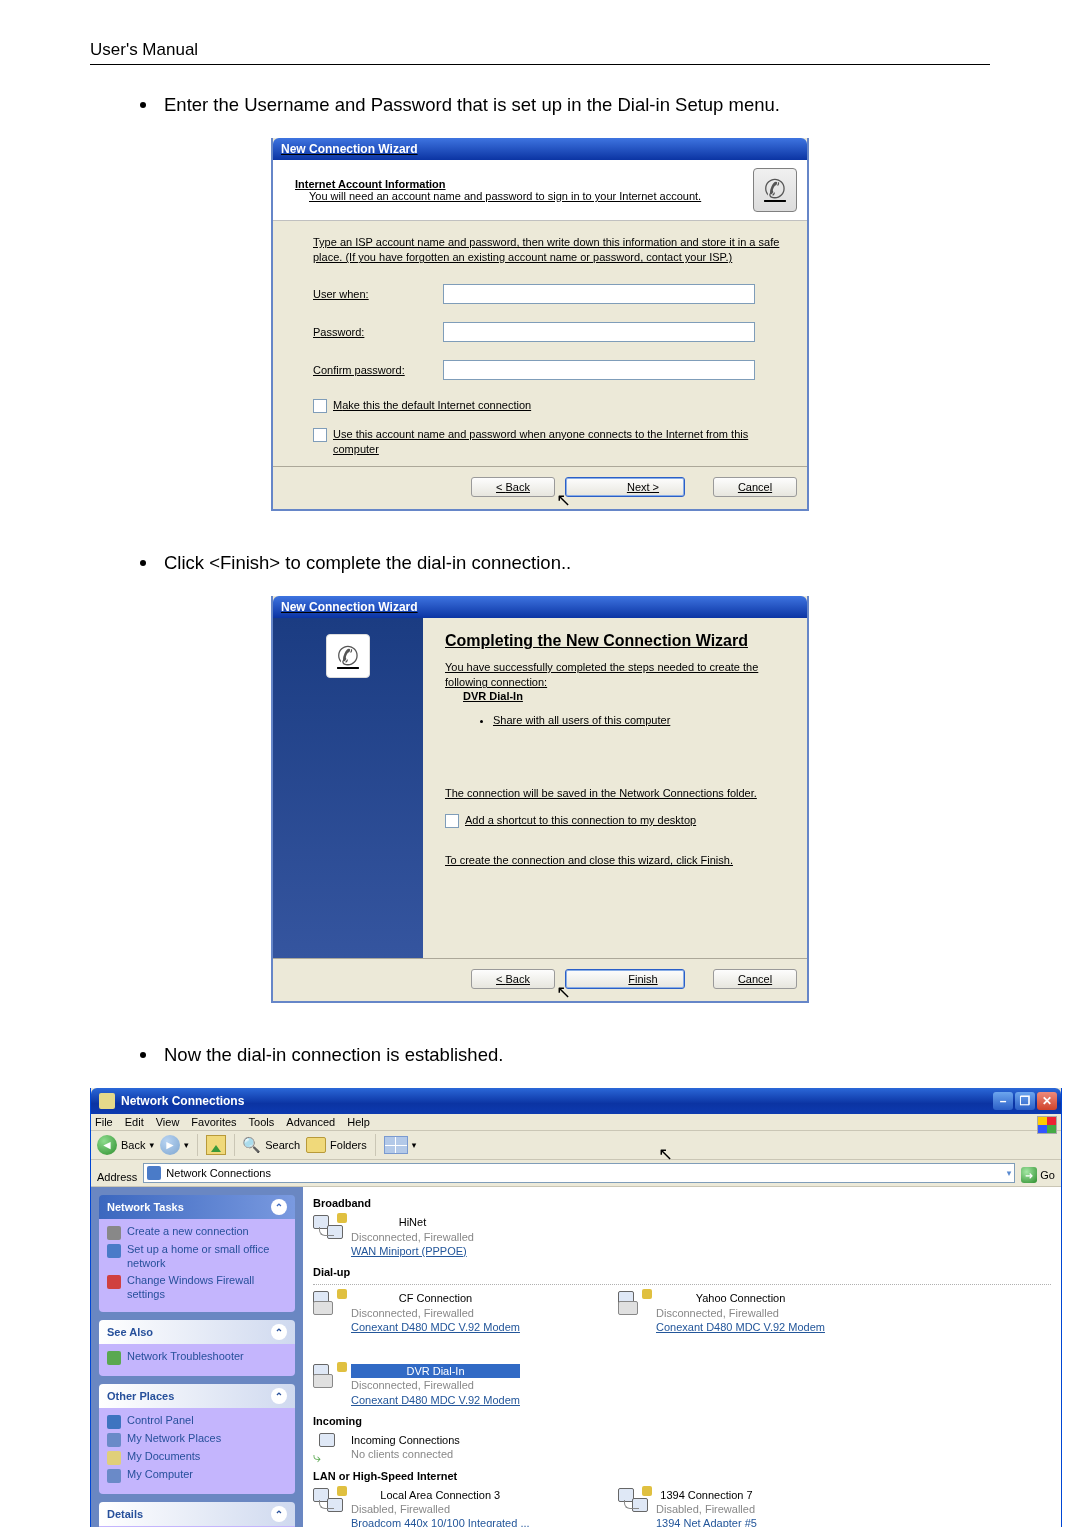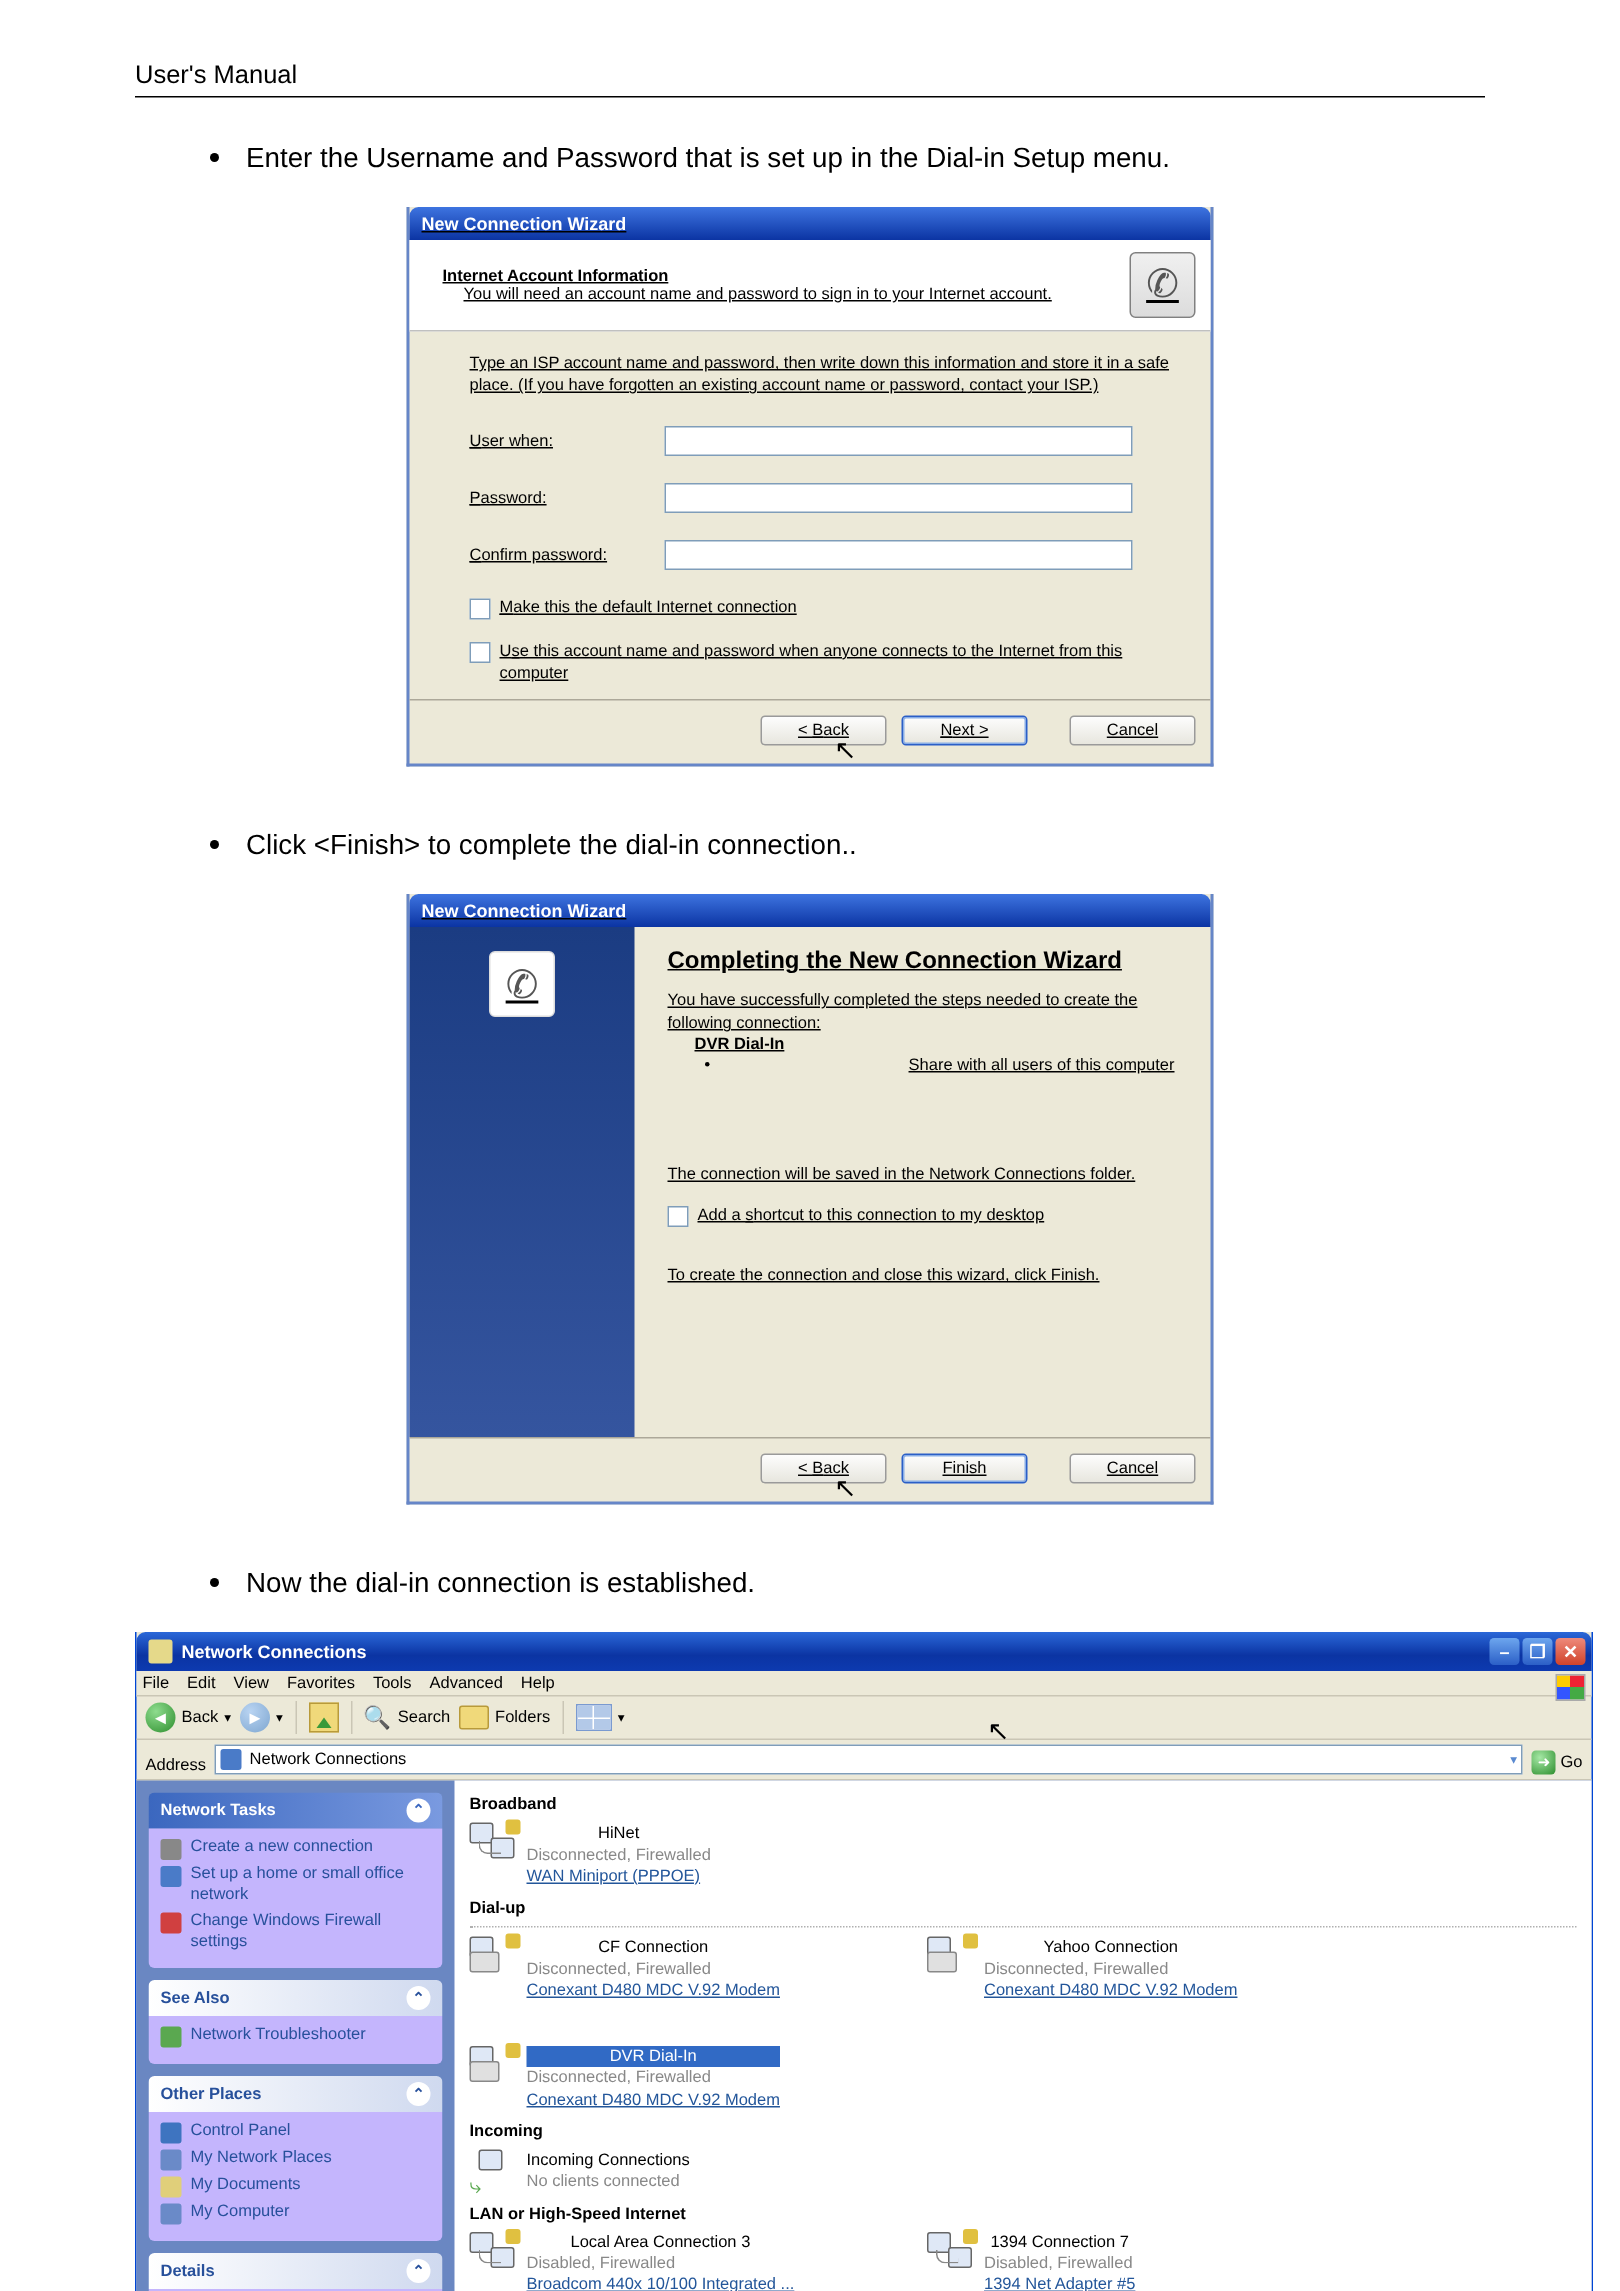--- a/index.html
+++ b/index.html
@@ -150,20 +150,21 @@
     border: 1px solid #9a9a9a;
     border-radius: 3px;
     background: linear-gradient(#fdfdfd, #e7e6de);
     padding: 3px 0;
     width: 82px;
     text-align: center;
   }
   .winbtn.def {
     border: 1px solid #2b5fc7;
     box-shadow: 0 0 0 1px #88ade6 inset;
+    padding-left: 36px;
   }
   .cursor-arrow {
     position: absolute;
     font-size: 18px;
     color: #000;
     pointer-events: none;
   }
 
   
   .wizard2-body {
@@ -194,23 +195,22 @@
   }
   .wizard2-conn {
     margin-left: 18px;
     margin-bottom: 60px;
   }
   .wizard2-conn .cname {
     font-weight: bold;
     margin-bottom: 2px;
   }
   .wizard2-conn ul {
-    margin: 2px;
+    margin: 12px;
     padding-left: 18px;
-    text-align: right;
   }
   .w2note {
     margin-bottom: 12px;
     line-height: 1.35;
   }
 
   
   .explorer {
     display: inline-block;
     width: 970px;

